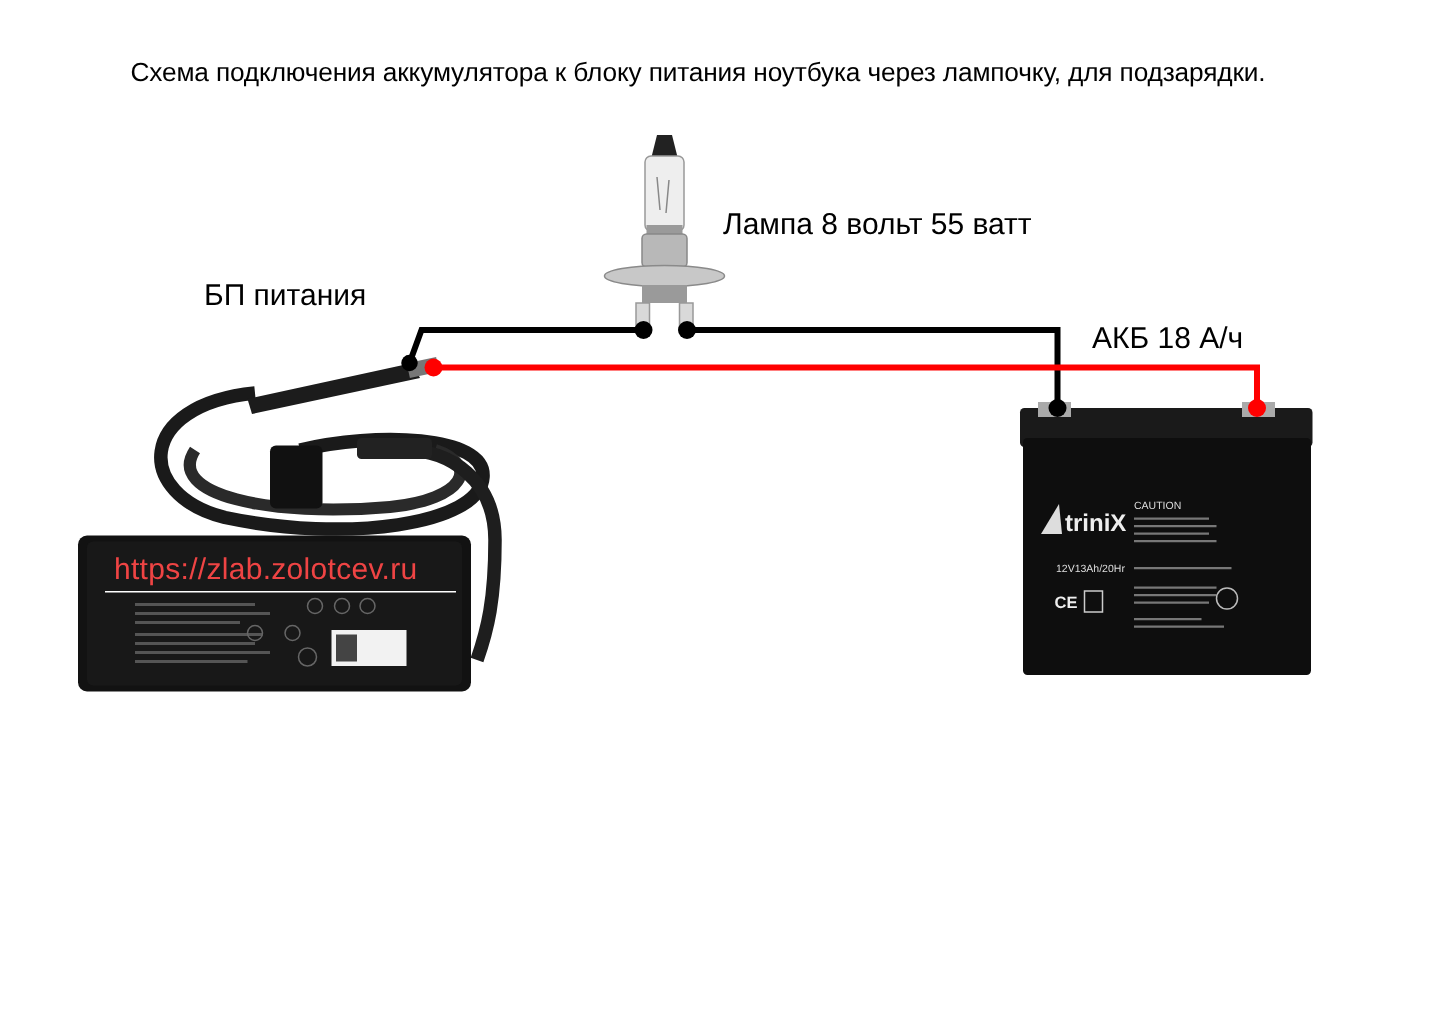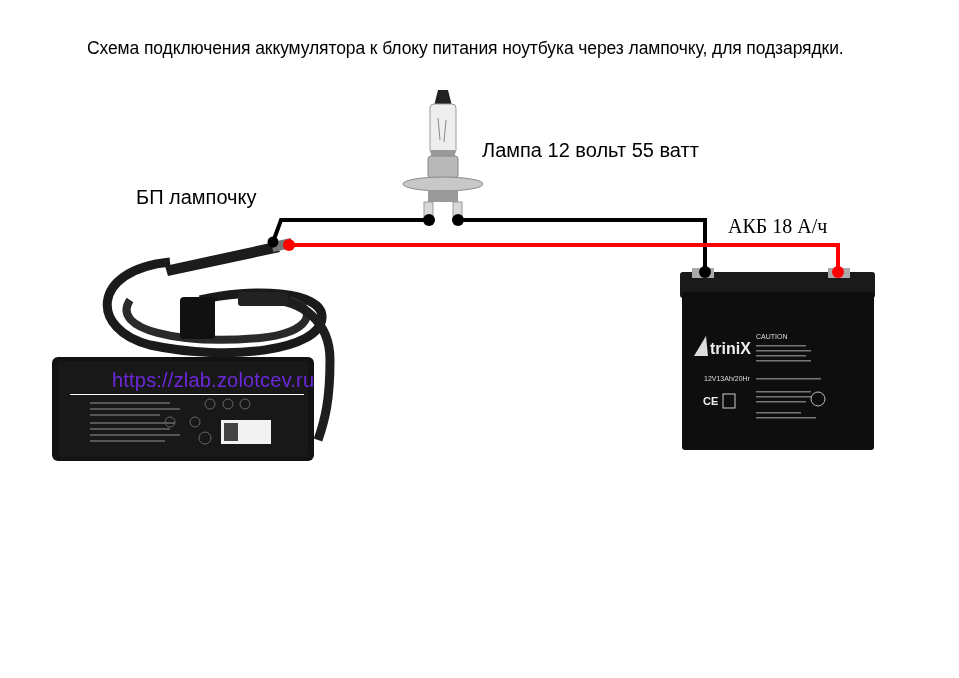--- a/index.html
+++ b/index.html
@@ -3,23 +3,23 @@
   <meta charset="utf-8">
   <style>
     html, body { margin: 0; padding: 0; background: #ffffff; }
     body { width: 959px; height: 678px; position: relative; overflow: hidden;
            font-family: "Liberation Sans", "DejaVu Sans", sans-serif; color: #000; }
     .abs { position: absolute; }
     .title { left: 50px; top: 38px; font-size: 17.5px; white-space: nowrap; letter-spacing: -0.1px; margin-left: 37px; }
     .label { font-size: 20px; white-space: nowrap; }
     #lamp-label { left: 482px; top: 139px; }
     #psu-label { left: 136px; top: 186px; }
-    #akb-label { left: 728px; top: 215px; font-family: Liberation Serif, serif; }
+    #akb-label { left: 728px; top: 215px; }
     svg.wires { position: absolute; left: 0; top: 0; }
-    .url { left: 76px; top: 369px; font-size: 20px; color: #6d28d9; white-space: nowrap; letter-spacing: 0.2px; margin-left: 36px; }
+    .url { left: 76px; top: 369px; font-size: 20px; color: #ef4444; white-space: nowrap; letter-spacing: 0.2px; }
     .url-line { left: 70px; top: 394px; width: 234px; height: 1px; background: #ffffff; }
   </style>
 </head>
 <body>
 
 <div class="abs title">Схема подключения аккумулятора к блоку питания ноутбука через лампочку, для подзарядки.</div>
 
 <svg class="wires" width="959" height="678" viewBox="0 0 959 678">
 
   <g>
@@ -103,18 +103,18 @@
     <circle cx="705" cy="272" r="6" fill="#000"></circle>
   </g>
 
   <g>
     <polyline points="289,245 838,245 838,272" fill="none" stroke="#ff0000" stroke-width="4"></polyline>
     <circle cx="289" cy="245" r="6" fill="#ff0000"></circle>
     <circle cx="838" cy="272" r="6" fill="#ff0000"></circle>
   </g>
 </svg>
 
-<div class="abs label" id="lamp-label">Лампа 12 вольт 55 ватт</div>
-<div class="abs label" id="psu-label">БП лампочку</div>
+<div class="abs label" id="lamp-label">Лампа 8 вольт 55 ватт</div>
+<div class="abs label" id="psu-label">БП питания</div>
 <div class="abs label" id="akb-label">АКБ 18 А/ч</div>
 
 <div class="abs url">https://zlab.zolotcev.ru</div>
 <div class="abs url-line"></div>
 
 </body></html>

